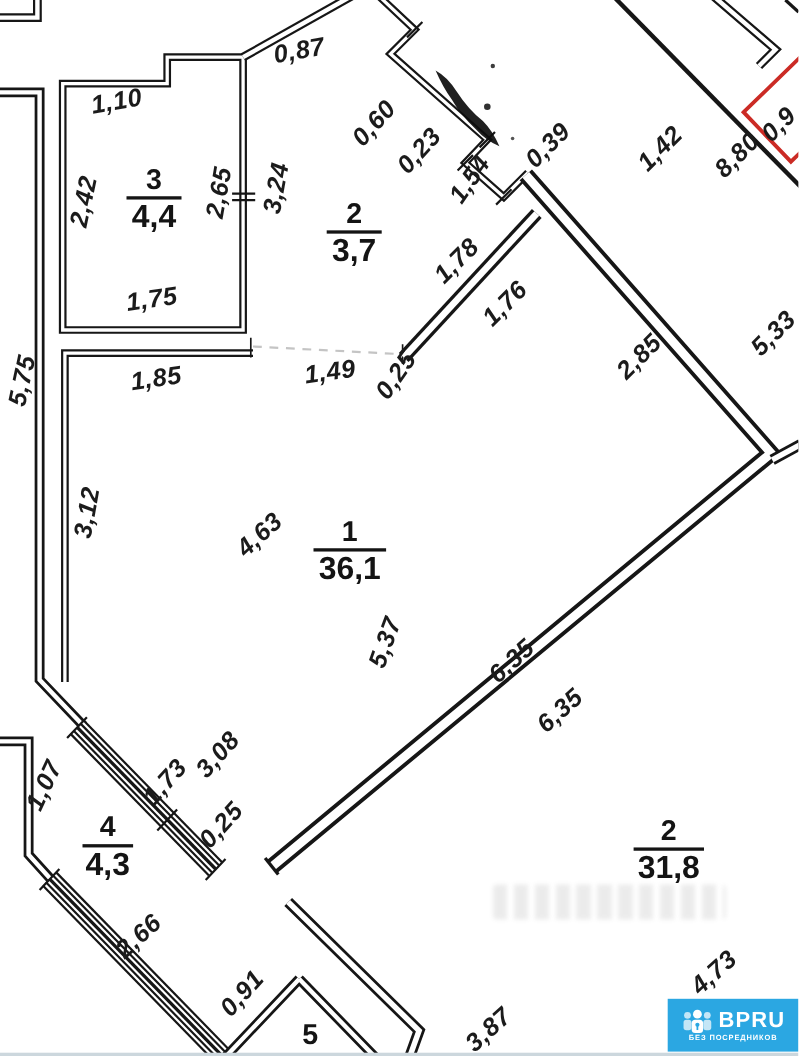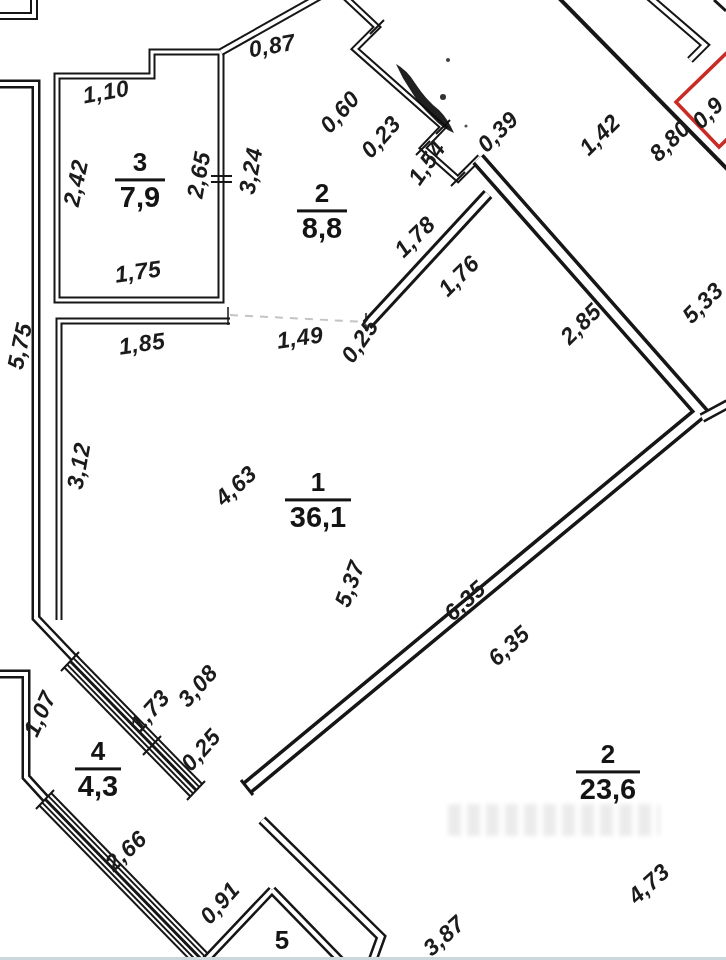--- a/index.html
+++ b/index.html
@@ -140,43 +140,63 @@
   <div class="dim" style="left:40px;top:714px;transform:translate(-50%,-50%) rotate(-65deg)">1,07</div>
   <div class="dim" style="left:126px;top:851px;transform:translate(-50%,-50%) rotate(-42deg)">2,66</div>
   <div class="dim" style="left:220px;top:903px;transform:translate(-50%,-50%) rotate(-48deg)">0,91</div>
   <div class="dim" style="left:444px;top:936px;transform:translate(-50%,-50%) rotate(-42deg)">3,87</div>
   <div class="dim" style="left:649px;top:884px;transform:translate(-50%,-50%) rotate(-42deg)">4,73</div>
   <div class="dim" style="left:708px;top:113px;transform:translate(-50%,-50%) rotate(-45deg)">0,9</div>
 
   <div class="room" style="left:140px;top:182px">
     <span class="num">3</span>
     <div class="rule" style="width:50px"></div>
-    <span class="area">7,9</span>
+    <span class="area">4,4</span>
   </div>
   <div class="room" style="left:322px;top:213px">
     <span class="num">2</span>
     <div class="rule" style="width:50px"></div>
-    <span class="area">8,8</span>
+    <span class="area">3,7</span>
   </div>
   <div class="room" style="left:318px;top:502px">
     <span class="num">1</span>
     <div class="rule" style="width:66px"></div>
     <span class="area">36,1</span>
   </div>
   <div class="room" style="left:98px;top:771px">
     <span class="num">4</span>
     <div class="rule" style="width:46px"></div>
     <span class="area">4,3</span>
   </div>
   <div class="room" style="left:608px;top:774px">
     <span class="num">2</span>
     <div class="rule" style="width:64px"></div>
-    <span class="area">23,6</span>
+    <span class="area">31,8</span>
   </div>
   <div class="room" style="left:282px;top:941px">
     <span class="num">5</span>
   </div>
 
   <div class="watermark"></div>
 
+  <div class="logo">
+    <div class="row">
+      <svg width="30" height="24" viewBox="0 0 30 24">
+        <g fill="#ffffff" opacity="0.72">
+          <circle cx="6" cy="7" r="3.1"></circle>
+          <rect x="2.4" y="11" width="7.2" height="9.5" rx="2.5"></rect>
+          <circle cx="24" cy="7" r="3.1"></circle>
+          <rect x="20.4" y="11" width="7.2" height="9.5" rx="2.5"></rect>
+        </g>
+        <g>
+          <circle cx="15" cy="6" r="4" fill="#ffffff"></circle>
+          <rect x="9.8" y="11" width="10.4" height="12" rx="3.2" fill="#ffffff"></rect>
+          <circle cx="15" cy="15.6" r="1.9" fill="#2ba7e2"></circle>
+          <rect x="14.2" y="16.6" width="1.6" height="3.8" fill="#2ba7e2"></rect>
+        </g>
+      </svg>
+      <span class="brand">BPRU</span>
+    </div>
+    <span class="tag">БЕЗ ПОСРЕДНИКОВ</span>
+  </div>
 
   <div class="bottomline"></div>
 </div>
 
 </body></html>

